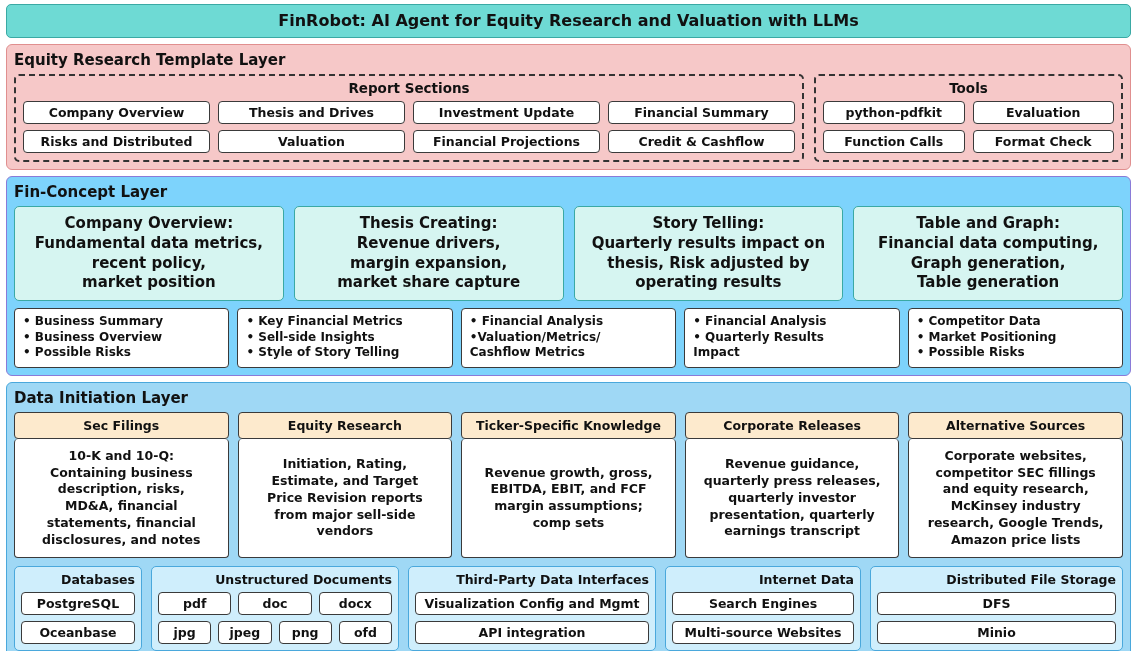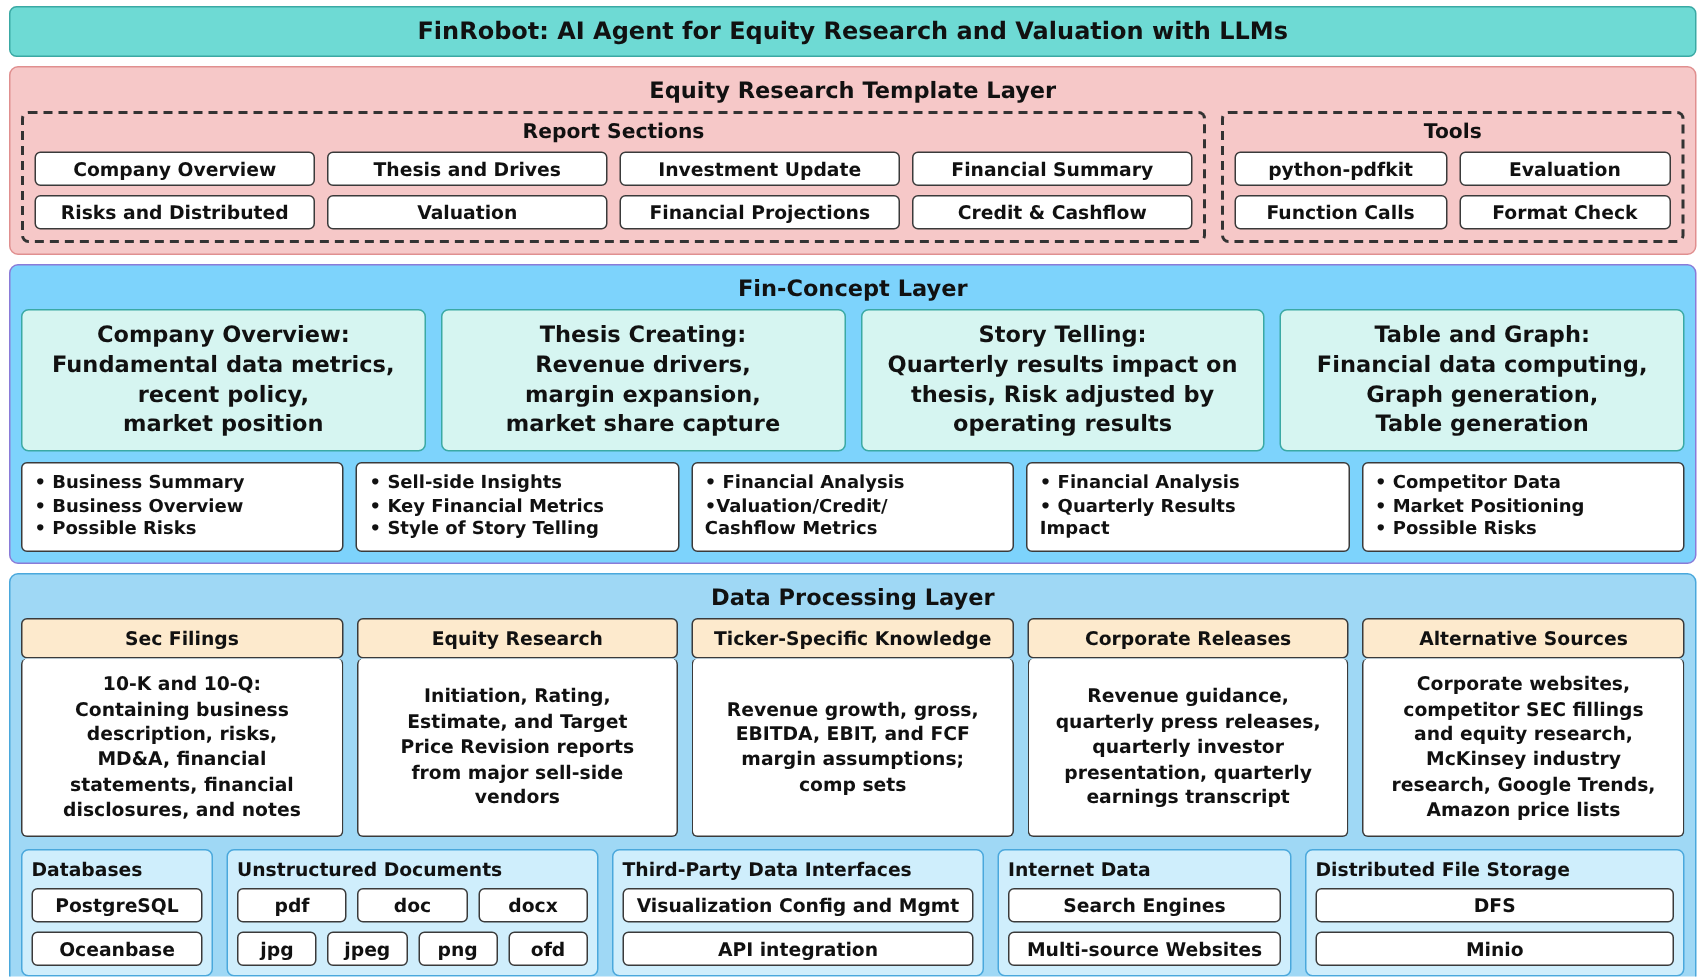--- a/index.html
+++ b/index.html
@@ -28,21 +28,20 @@
     color: #111;
   }
 
   
   .layer {
     border-radius: 6px;
     margin-top: 6px;
     padding: 4px 7px 7px 7px;
   }
   .layer-title {
-    text-align: center;
     font-weight: bold;
     font-size: 15px;
     padding: 2px 0 5px 0;
   }
 
   
   .tpl-layer {
     background: #f6c8c8;
     border: 1.5px solid #e08f8f;
   }
@@ -142,21 +141,21 @@
   .dp-bottom { display: flex; gap: 9px; margin-top: 8px; }
   .sub-panel {
     background: #cfeefc;
     border: 1.3px solid #4aa8dc;
     border-radius: 5px;
     padding: 3px 6px 6px 6px;
     display: flex;
     flex-direction: column;
   }
   .sub-head {
-    text-align: left;
+    text-align: right;
     font-weight: bold;
     font-size: 12.5px;
     padding: 2px 0 5px 0;
   }
   .sub-row { display: flex; gap: 7px; margin-bottom: 6px; }
   .sub-row:last-child { margin-bottom: 0; }
   .p-databases { flex: 0 0 128px; }
   .p-unstructured { flex: 0 0 248px; }
   .p-thirdparty { flex: 0 0 248px; }
   .p-internet { flex: 0 0 196px; }
@@ -234,44 +233,44 @@
       </div>
     </div>
 
     <div class="fc-bullets-row">
       <div class="fc-bul">
         <div>• Business Summary</div>
         <div>• Business Overview</div>
         <div>• Possible Risks</div>
       </div>
       <div class="fc-bul">
+        <div>• Key Financial Metrics</div>
         <div>• Sell-side Insights</div>
-        <div>• Key Financial Metrics</div>
         <div>• Style of Story Telling</div>
       </div>
       <div class="fc-bul">
         <div>• Financial Analysis</div>
-        <div>•Valuation/Credit/</div>
+        <div>•Valuation/Metrics/</div>
         <div>  Cashflow Metrics</div>
       </div>
       <div class="fc-bul">
         <div>• Financial Analysis</div>
         <div>• Quarterly Results</div>
         <div>   Impact</div>
       </div>
       <div class="fc-bul">
         <div>• Competitor Data</div>
         <div>• Market Positioning</div>
         <div>• Possible Risks</div>
       </div>
     </div>
   </div>
 
   <div class="layer dp-layer">
-    <div class="layer-title">Data Processing Layer</div>
+    <div class="layer-title">Data Initiation Layer</div>
 
     <div class="dp-top">
       <div class="dp-col">
         <div class="dp-head">Sec Filings</div>
         <div class="dp-body" style="white-space:pre-line">10-K and 10-Q:
 Containing business
 description, risks,
 MD&amp;A, financial
 statements, financial
 disclosures, and notes</div>

